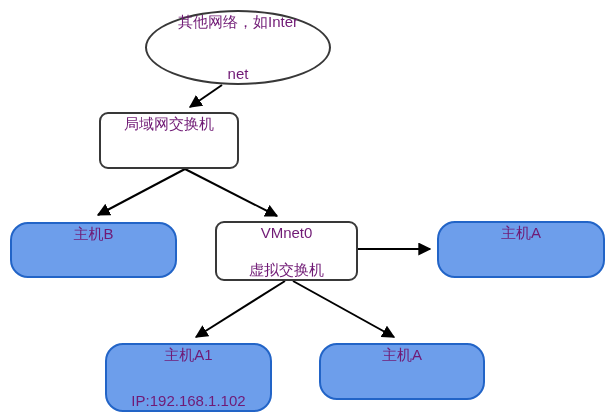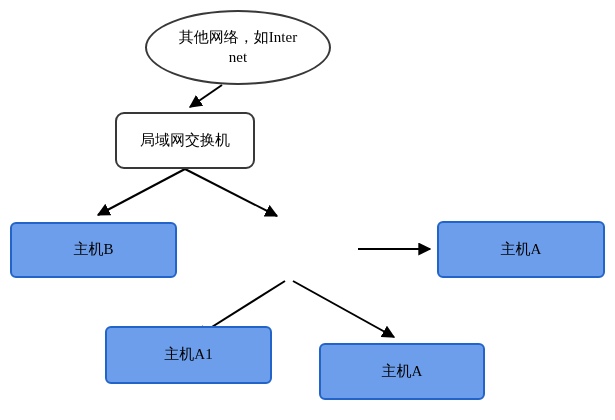--- a/index.html
+++ b/index.html
@@ -8,41 +8,40 @@
     width:615px; height:420px;
     background:#ffffff;
     font-family:"Liberation Sans", "DejaVu Sans", sans-serif;
     overflow:hidden;
   }
   .edges { position:absolute; left:0; top:0; width:615px; height:420px; z-index:0; }
   .node {
     position:absolute;
     box-sizing:border-box;
     display:flex; flex-direction:column;
-    align-items:center; justify-content:center;
+    align-items:center; justify-content:space-between;
     text-align:center;
-    color:#000000;
+    color:#701a75;
     font-size:15px;
     line-height:1.28;
     z-index:1;
-    font-family:Liberation Serif, serif;
   }
   .ellipse {
     border:2px solid #383838;
     border-radius:50%;
     background:#ffffff;
   }
   .switchbox {
     border:2px solid #383838;
     border-radius:9px;
     background:#ffffff;
   }
   .hostbox {
     border:2.5px solid #2264C7;
-    border-radius:6px;
+    border-radius:18px;
     background:#6D9EEB;
     gap:9px;
   }
   .node span { display:block; white-space:nowrap; }
 </style>
 </head>
 <body>
 
 <div class="canvas">
 
@@ -58,34 +57,39 @@
     <line x1="358" y1="249" x2="430" y2="249" stroke="#000" stroke-width="2" marker-end="url(#arrow)"></line>
     <line x1="285" y1="281" x2="196" y2="337" stroke="#000" stroke-width="2" marker-end="url(#arrow)"></line>
     <line x1="293" y1="281" x2="394" y2="337" stroke="#000" stroke-width="2" marker-end="url(#arrow)"></line>
   </svg>
 
   <div class="node ellipse" style="left:145px; top:10px; width:186px; height:75px;">
     <span>其他网络，如Inter</span>
     <span>net</span>
   </div>
 
-  <div class="node switchbox" style="left:115px; top:112px; width:140px; height:57px;">
+  <div class="node switchbox" style="left:99px; top:112px; width:140px; height:57px;">
     <span>局域网交换机</span>
   </div>
 
+  <div class="node switchbox" style="left:215px; top:221px; width:143px; height:60px;">
+    <span>VMnet0</span>
+    <span>虚拟交换机</span>
+  </div>
 
   <div class="node hostbox" style="left:10px; top:222px; width:167px; height:56px;">
     <span>主机B</span>
   </div>
 
   <div class="node hostbox" style="left:437px; top:221px; width:168px; height:57px;">
     <span>主机A</span>
   </div>
 
-  <div class="node hostbox" style="left:105px; top:326px; width:167px; height:58px;">
+  <div class="node hostbox" style="left:105px; top:343px; width:167px; height:69px;">
     <span>主机A1</span>
+    <span>IP:192.168.1.102</span>
   </div>
 
   <div class="node hostbox" style="left:319px; top:343px; width:166px; height:57px;">
     <span>主机A</span>
   </div>
 
 </div>
 
 </body></html>

